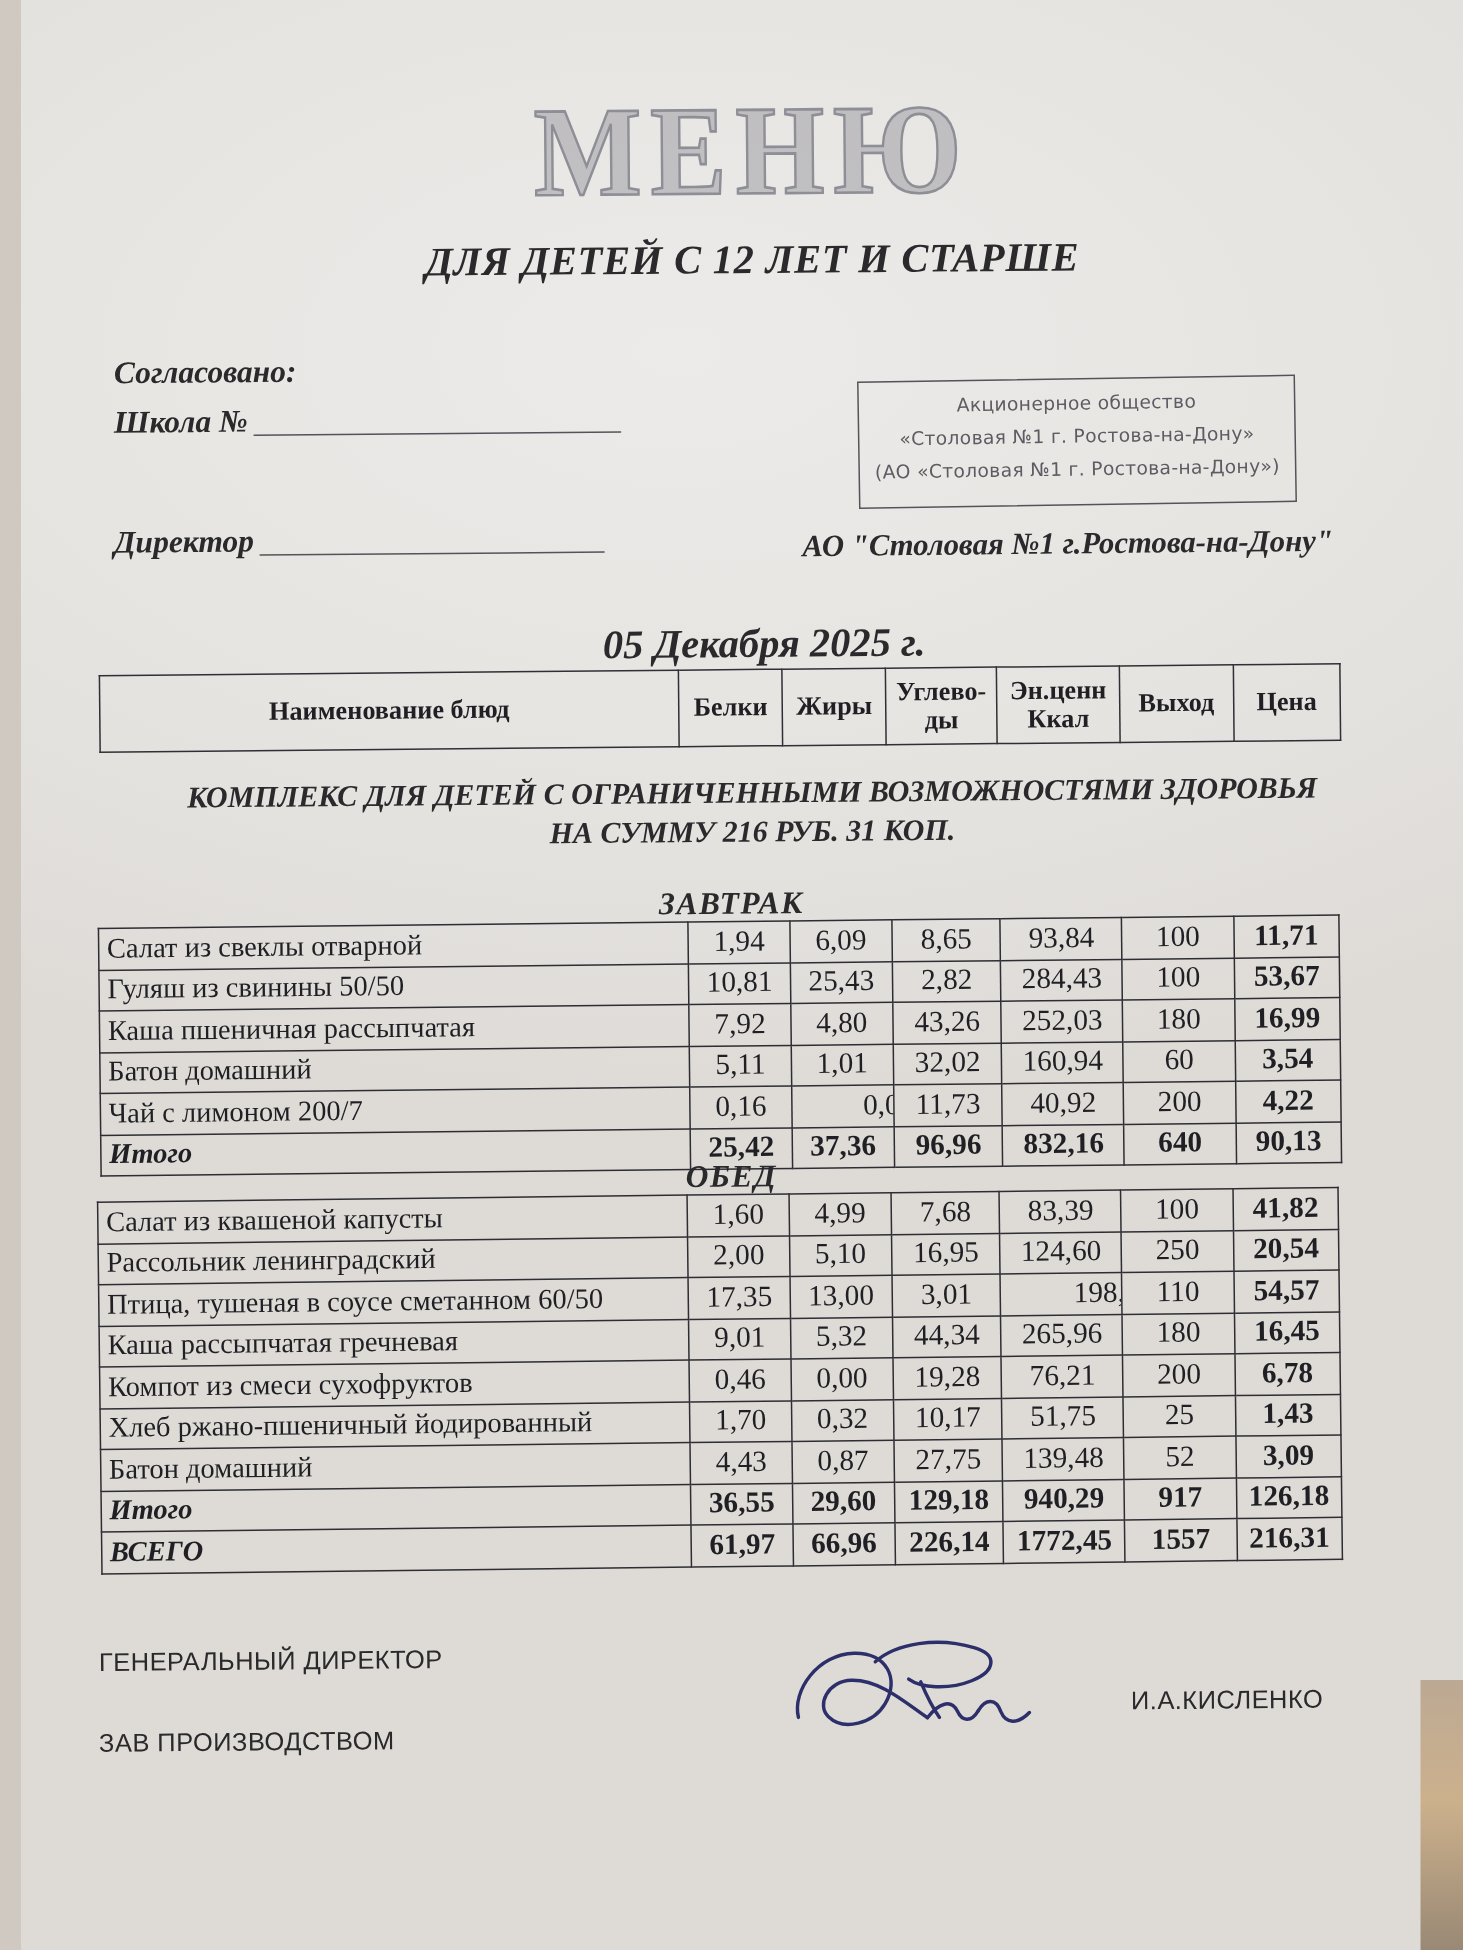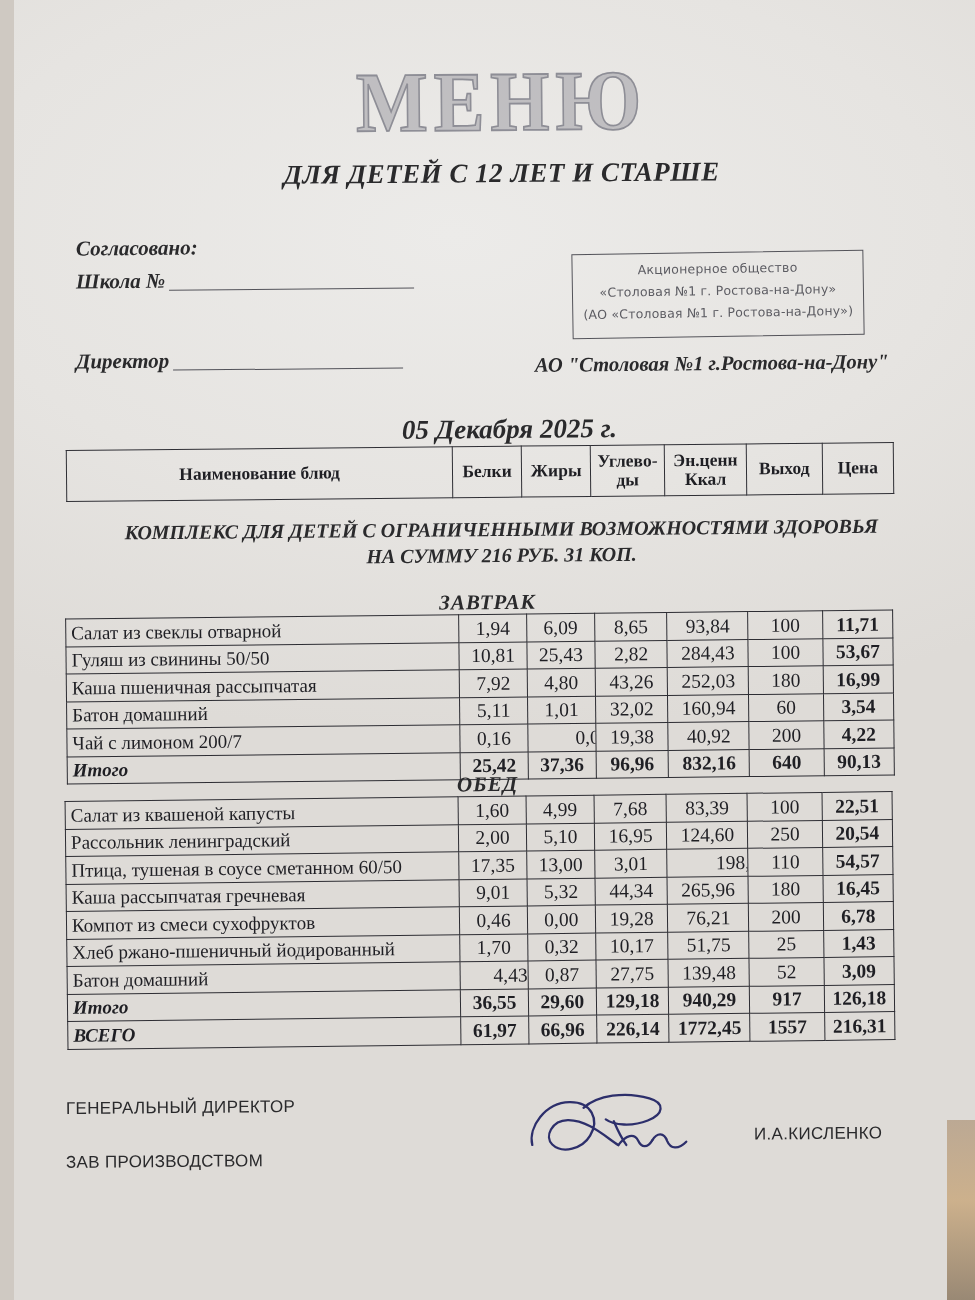--- a/index.html
+++ b/index.html
@@ -281,21 +281,21 @@
             <td class="num" style="width: 8.2%;">1,01</td>
             <td class="num" style="width: 8.8%;">32,02</td>
             <td class="num" style="width: 9.8%;">160,94</td>
             <td class="num" style="width: 9%;">60</td>
             <td class="price" style="width: 8.5%;">3,54</td>
           </tr>
           <tr>
             <td class="name" style="width: 47.5%;">Чай с лимоном 200/7</td>
             <td class="num" style="width: 8.2%;">0,16</td>
             <td class="num" style="width: 8.2%; padding-left: 47px;">0,03</td>
-            <td class="num" style="width: 8.8%;">19,38</td>
+            <td class="num" style="width: 8.8%;">11,73</td>
             <td class="num" style="width: 9.8%;">40,92</td>
             <td class="num" style="width: 9%;">200</td>
             <td class="price" style="width: 8.5%;">4,22</td>
           </tr>
           <tr class="total">
             <td class="name" style="width: 47.5%;">Итого</td>
             <td class="num" style="width: 8.2%;">25,42</td>
             <td class="num" style="width: 8.2%;">37,36</td>
             <td class="num" style="width: 8.8%;">96,96</td>
             <td class="num" style="width: 9.8%;">832,16</td>
@@ -310,21 +310,21 @@
   <div class="menu-table" id="table-lunch">
     <table>
         <tbody>
           <tr>
             <td class="name" style="width: 47.5%;">Салат из квашеной капусты</td>
             <td class="num" style="width: 8.2%;">1,60</td>
             <td class="num" style="width: 8.2%; margin-top: 43px;">4,99</td>
             <td class="num" style="width: 8.8%;">7,68</td>
             <td class="num" style="width: 9.8%;">83,39</td>
             <td class="num" style="width: 9%;">100</td>
-            <td class="price" style="width: 8.5%;">22,51</td>
+            <td class="price" style="width: 8.5%;">41,82</td>
           </tr>
           <tr>
             <td class="name" style="width: 47.5%;">Рассольник ленинградский</td>
             <td class="num" style="width: 8.2%;">2,00</td>
             <td class="num" style="width: 8.2%;">5,10</td>
             <td class="num" style="width: 8.8%;">16,95</td>
             <td class="num" style="width: 9.8%;">124,60</td>
             <td class="num" style="width: 9%;">250</td>
             <td class="price" style="width: 8.5%;">20,54</td>
           </tr>
@@ -359,21 +359,21 @@
             <td class="name" style="width: 47.5%;">Хлеб ржано-пшеничный йодированный</td>
             <td class="num" style="width: 8.2%;">1,70</td>
             <td class="num" style="width: 8.2%;">0,32</td>
             <td class="num" style="width: 8.8%;">10,17</td>
             <td class="num" style="width: 9.8%;">51,75</td>
             <td class="num" style="width: 9%;">25</td>
             <td class="price" style="width: 8.5%;">1,43</td>
           </tr>
           <tr>
             <td class="name" style="width: 47.5%;">Батон домашний</td>
-            <td class="num" style="width: 8.2%; text-align: right;">4,43</td>
+            <td class="num" style="width: 8.2%;">4,43</td>
             <td class="num" style="width: 8.2%;">0,87</td>
             <td class="num" style="width: 8.8%;">27,75</td>
             <td class="num" style="width: 9.8%;">139,48</td>
             <td class="num" style="width: 9%;">52</td>
             <td class="price" style="width: 8.5%;">3,09</td>
           </tr>
           <tr class="total">
             <td class="name" style="width: 47.5%;">Итого</td>
             <td class="num" style="width: 8.2%;">36,55</td>
             <td class="num" style="width: 8.2%;">29,60</td>

